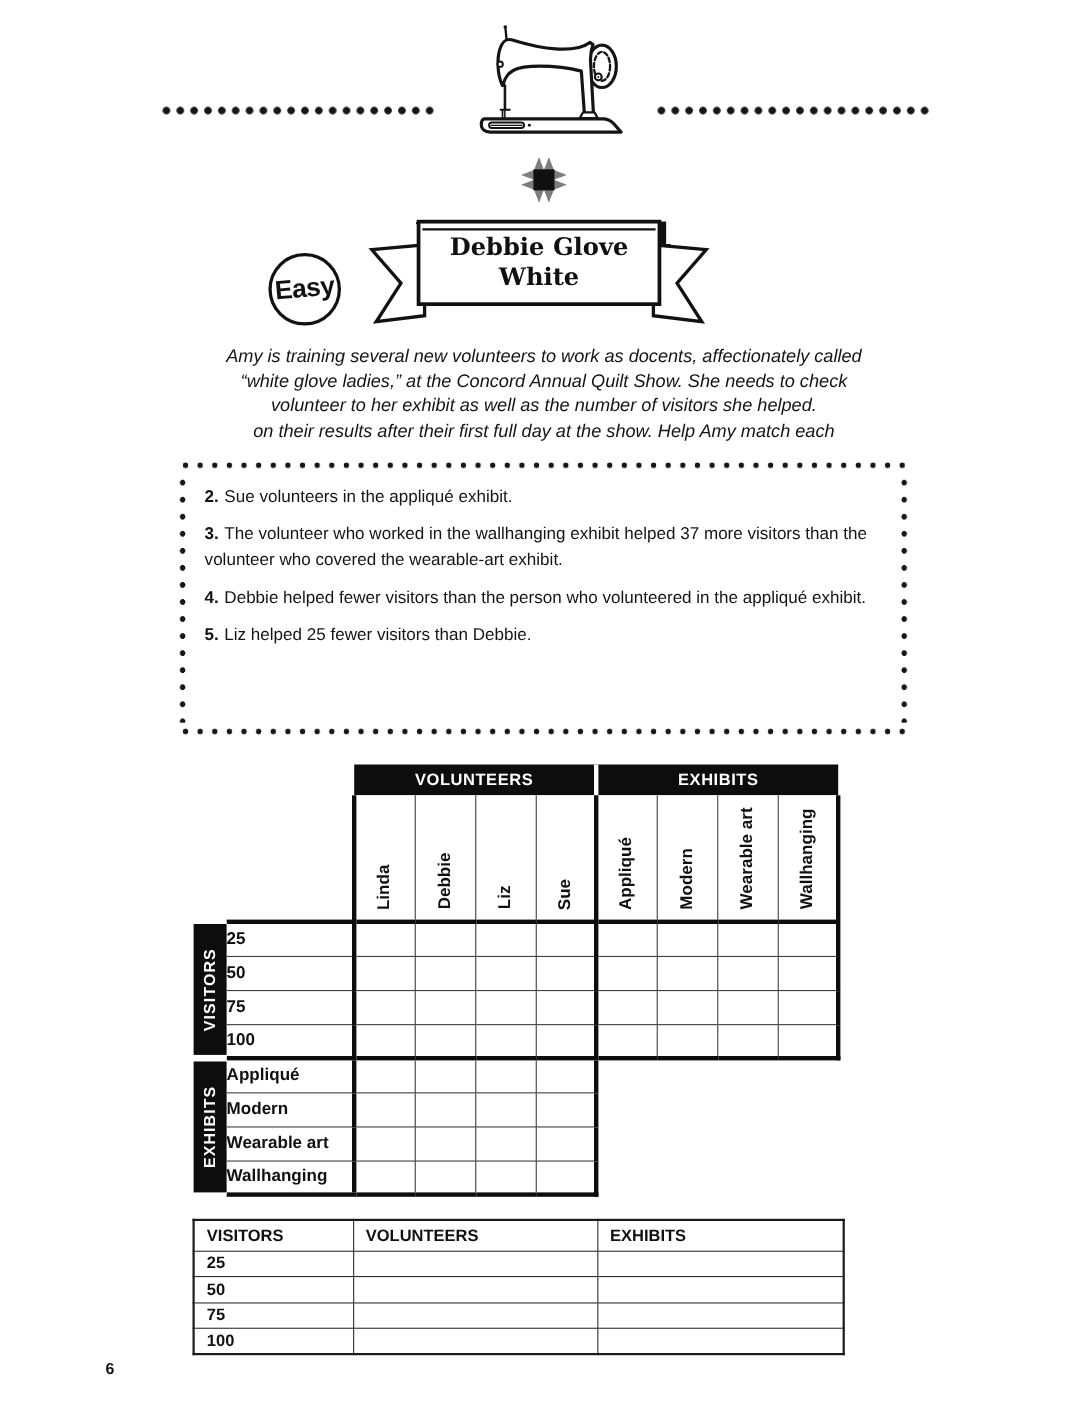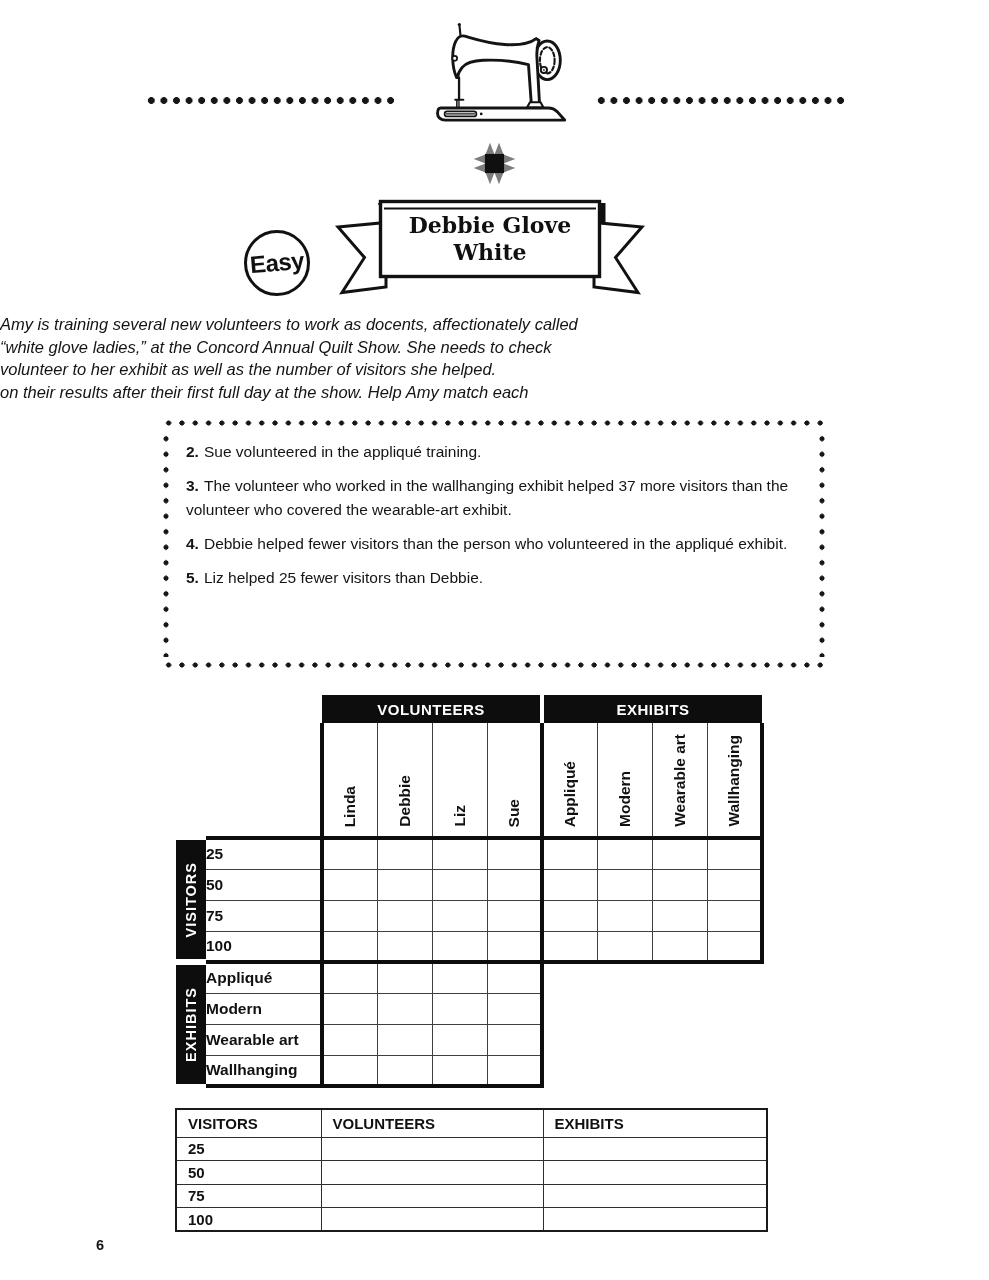--- a/index.html
+++ b/index.html
@@ -46,21 +46,21 @@
   .banner-text {
     position:absolute; left:50px; top:6px; width:220px; height:74px;
     display:flex; flex-direction:column; align-items:center; justify-content:center;
     font-family:"DejaVu Serif", serif; font-weight:bold; font-size:22px;
     line-height:27px; color:#101010; text-align:center;
   }
 
   
   .intro {
     position:absolute; top:313px; left:0; width:100%;
-    font-style:italic; font-size:16.5px; line-height:22.5px;
+    text-align:center; font-style:italic; font-size:16.5px; line-height:22.5px;
     color:#141414;
   }
 
   
   .clue-box { position:absolute; left:162px; top:420px; width:664px; height:248px; }
   .dots-h {
     position:absolute; left:0; right:0; height:6px;
     background-image:radial-gradient(circle, #161616 2.3px, transparent 2.8px);
     background-size:13.3px 6px; background-position:left center;
   }
@@ -194,21 +194,21 @@
     <div>volunteer to her exhibit as well as the number of visitors she helped.</div>
     <div>on their results after their first full day at the show. Help Amy match each</div>
   </div>
 
   <div class="clue-box">
     <div class="dots-h top"></div>
     <div class="dots-h bottom"></div>
     <div class="dots-v left"></div>
     <div class="dots-v right"></div>
     <div class="clue-content">
-      <div class="clue"><span class="clue-num">2.</span><span>Sue volunteered in the appliqué training.</span></div>
+      <div class="clue"><span class="clue-num">2.</span><span>Sue volunteers in the appliqué exhibit.</span></div>
       <div class="clue"><span class="clue-num">3.</span><span>The volunteer who worked in the wallhanging exhibit helped 37 more visitors than the volunteer who covered the wearable-art exhibit.</span></div>
       <div class="clue"><span class="clue-num">4.</span><span>Debbie helped fewer visitors than the person who volunteered in the appliqué exhibit.</span></div>
       <div class="clue"><span class="clue-num">5.</span><span>Liz helped 25 fewer visitors than Debbie.</span></div>
     </div>
   </div>
 
   <table class="grid">
     <colgroup>
       <col style="width:30px">
         <col style="width:116px">

